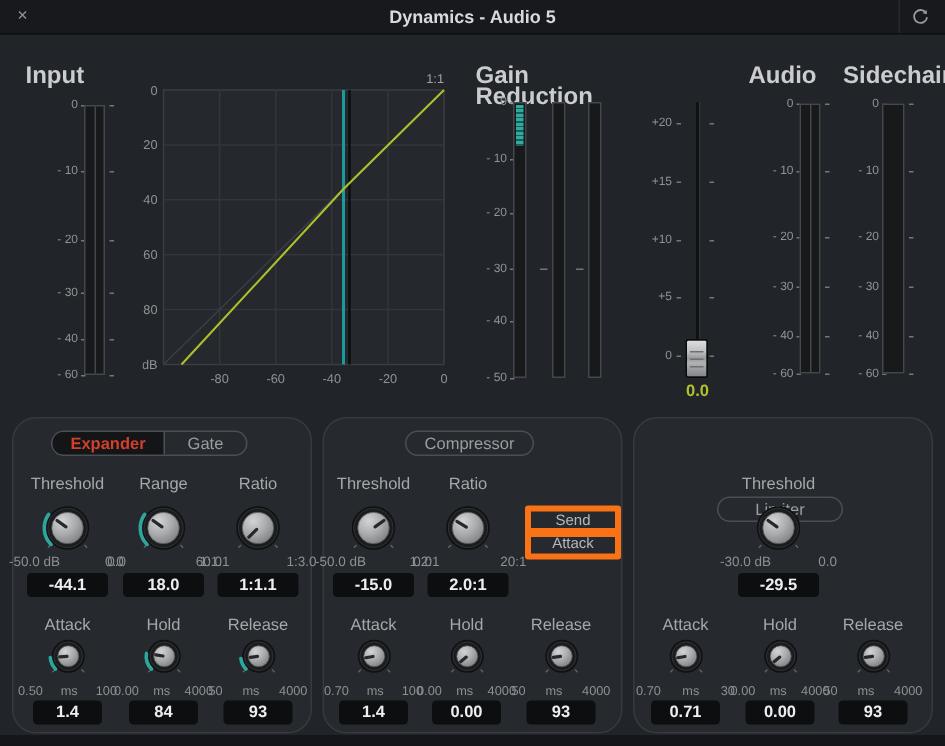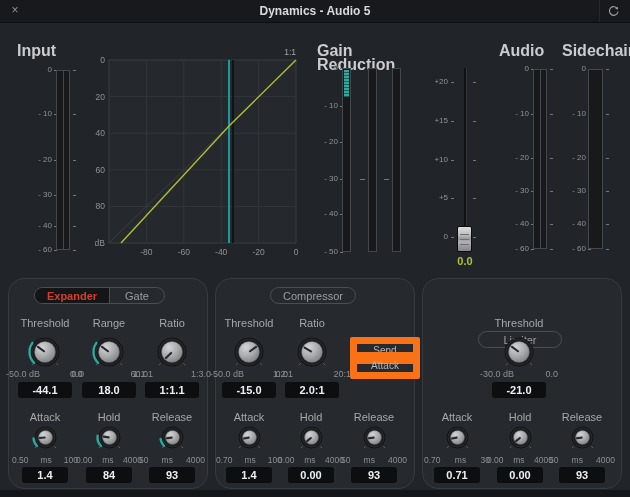--- a/index.html
+++ b/index.html
@@ -33,21 +33,21 @@
         display:flex;align-items:center;justify-content:center;font-size:11px;color:#9b9ea1;cursor:default;}
   .tabs{position:absolute;height:15px;border:1px solid #4b4e52;border-radius:9px;display:flex;overflow:hidden;}
   .tab{height:100%;display:flex;align-items:center;justify-content:center;font-size:11px;color:#9b9ea1;cursor:default;}
   .tab.active{background:#131517;color:#d2402c;font-weight:bold;}
   .tab + .tab{border-left:1px solid #4b4e52;}
   .knob-label{position:absolute;height:12px;line-height:12px;text-align:center;font-size:11px;color:#a5a8ab;}
   .minmax{position:absolute;display:flex;justify-content:space-between;font-size:9px;color:#8d9093;}
   .minmax3{position:absolute;display:flex;justify-content:space-between;font-size:8.5px;color:#8d9093;}
   .valuebox{position:absolute;height:16px;background:#0c0e10;border-radius:3px;color:#eceef0;font-size:11px;
             font-weight:bold;display:flex;align-items:center;justify-content:center;cursor:default;}
-  .side-btn{position:absolute;width:56px;height:13px;border:7px solid #f97316;border-radius:2px;
+  .side-btn{position:absolute;width:56px;height:13px;border:4px solid #f97316;border-radius:2px;
             display:flex;align-items:center;justify-content:center;font-size:10px;color:#b5b7ba;cursor:default;}
   .knob{position:absolute;}
   .bottom-strip{position:absolute;left:0;top:490px;width:630px;height:7px;background:#141619;}
   svg{display:block;}
 </style>
 </head>
 <body>
 
 <svg width="0" height="0" style="position:absolute">
   <defs>
@@ -412,21 +412,21 @@
           <circle cx="20" cy="20" r="14" fill="#1a1c1e" stroke="#101113" stroke-width="1"></circle>
           <circle cx="20" cy="20" r="13" fill="none" stroke="#323538" stroke-width="0.6"></circle>
           <circle cx="20" cy="20" r="10.5" fill="url(#kface)" stroke="#54575a" stroke-width="0.5"></circle>
           <line x1="18.980638587087565" y1="19.259390582111482" x2="13.034363678431703" y2="14.939168977761806" stroke="#26282b" stroke-width="2.1" stroke-linecap="round"></line>
         </svg>
       </div>
       <div class="minmax" style="left: 57px; top: 90px; width: 78px;">
         <span>-30.0 dB</span>
         <span>0.0</span>
       </div>
-      <div class="valuebox" style="left: 69px; top: 103px; width: 54px;">-21.0</div>
+      <div class="valuebox" style="left: 69px; top: 103px; width: 54px;">-29.5</div>
       <div class="knob-label" style="left: -6px; top: 132px; width: 80px;">Attack</div>
       <div class="knob" style="left: 17.5px; top: 141.5px;">
         <svg width="33" height="33">
           <line x1="7.661165235168156" y1="25.338834764831844" x2="5.893398282201787" y2="27.106601717798213" stroke="#5d6064" stroke-width="1"></line>
           <line x1="25.338834764831844" y1="25.338834764831844" x2="27.106601717798213" y2="27.106601717798213" stroke="#5d6064" stroke-width="1"></line>
           <circle cx="16.5" cy="16.5" r="10.5" fill="#1a1c1e" stroke="#101113" stroke-width="1"></circle>
           <circle cx="16.5" cy="16.5" r="9.5" fill="none" stroke="#323538" stroke-width="0.6"></circle>
           <circle cx="16.5" cy="16.5" r="7" fill="url(#kface)" stroke="#54575a" stroke-width="0.5"></circle>
           <line x1="15.67250816602999" y1="16.644420444234704" x2="10.845472467871598" y2="17.48687303560381" stroke="#26282b" stroke-width="2.1" stroke-linecap="round"></line>
         </svg>

